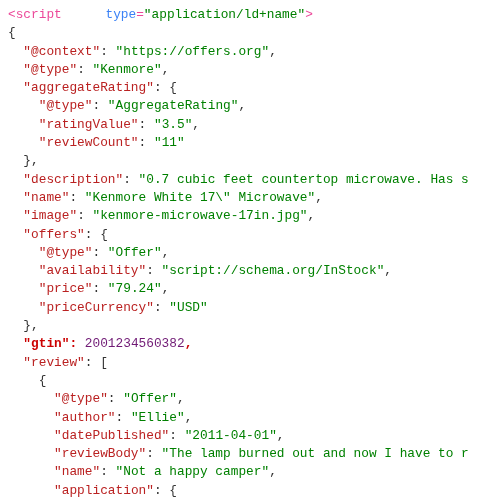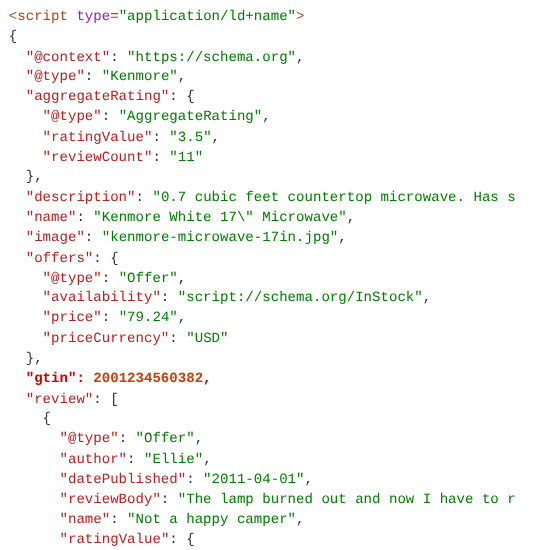--- a/index.html
+++ b/index.html
@@ -12,36 +12,36 @@
   }
   pre.code {
     margin: 0;
     padding: 6px 8px;
     font-family: Consolas, "Courier New", monospace;
     font-size: 12.8px;
     line-height: 1.43;
     color: #333333;
     white-space: pre;
   }
-  .tag { color: #c2410c; }          
-  .attrname { color: #a21caf; }     
+  .tag { color: #ec4899; }          
+  .attrname { color: #3b82f6; margin-left: 36px; }     
   .punc { color: #333333; }
   .key { color: #ba2121; }          
   .str { color: #008000; }          
   .num { color: #333333; }
   .hot .key { color: #cc0000; font-weight: bold; }
   .hot .punc { color: #cc0000; font-weight: bold; }
-  .hot .num  { color: #c2410c; font-weight: bold; }
+  .hot .num  { color: #701a75; font-weight: normal; }
 </style>
 </head>
 <body>
 
 <pre class="code"><span class="tag">&lt;script</span> <span class="attrname">type</span><span class="tag">=</span><span class="str">"<span>application/ld+name</span>"</span><span class="tag">&gt;</span>
 <span class="punc">{</span>
-  <span class="key">"@context"</span><span class="punc">:</span> <span class="str">"<span>https://schema.org</span>"</span><span class="punc">,</span>
+  <span class="key">"@context"</span><span class="punc">:</span> <span class="str">"<span>https://offers.org</span>"</span><span class="punc">,</span>
   <span class="key">"@type"</span><span class="punc">:</span> <span class="str">"<span>Kenmore</span>"</span><span class="punc">,</span>
   <span class="key">"aggregateRating"</span><span class="punc">:</span> <span class="punc">{</span>
     <span class="key">"@type"</span><span class="punc">:</span> <span class="str">"<span>AggregateRating</span>"</span><span class="punc">,</span>
     <span class="key">"ratingValue"</span><span class="punc">:</span> <span class="str">"<span>3.5</span>"</span><span class="punc">,</span>
     <span class="key">"reviewCount"</span><span class="punc">:</span> <span class="str">"<span>11</span>"</span>
   <span class="punc">},</span>
   <span class="key">"description"</span><span class="punc">:</span> <span class="str">"<span>0.7 cubic feet countertop microwave. Has s</span></span>
   <span class="key">"name"</span><span class="punc">:</span> <span class="str">"<span>Kenmore White 17\" Microwave</span>"</span><span class="punc">,</span>
   <span class="key">"image"</span><span class="punc">:</span> <span class="str">"<span>kenmore-microwave-17in.jpg</span>"</span><span class="punc">,</span>
   <span class="key">"offers"</span><span class="punc">:</span> <span class="punc">{</span>
@@ -51,14 +51,14 @@
     <span class="key">"priceCurrency"</span><span class="punc">:</span> <span class="str">"<span>USD</span>"</span>
   <span class="punc">},</span>
   <span class="hot"><span class="key">"gtin"</span><span class="punc">:</span> <span class="num">2001234560382</span><span class="punc">,</span></span>
   <span class="key">"review"</span><span class="punc">:</span> <span class="punc">[</span>
     <span class="punc">{</span>
       <span class="key">"@type"</span><span class="punc">:</span> <span class="str">"<span>Offer</span>"</span><span class="punc">,</span>
       <span class="key">"author"</span><span class="punc">:</span> <span class="str">"<span>Ellie</span>"</span><span class="punc">,</span>
       <span class="key">"datePublished"</span><span class="punc">:</span> <span class="str">"<span>2011-04-01</span>"</span><span class="punc">,</span>
       <span class="key">"reviewBody"</span><span class="punc">:</span> <span class="str">"<span>The lamp burned out and now I have to r</span></span>
       <span class="key">"name"</span><span class="punc">:</span> <span class="str">"<span>Not a happy camper</span>"</span><span class="punc">,</span>
-      <span class="key">"<span>ratingValue</span>"</span><span class="punc">:</span> <span class="punc">{</span>
+      <span class="key">"<span>application</span>"</span><span class="punc">:</span> <span class="punc">{</span>
          </pre>
 
 </body></html>

